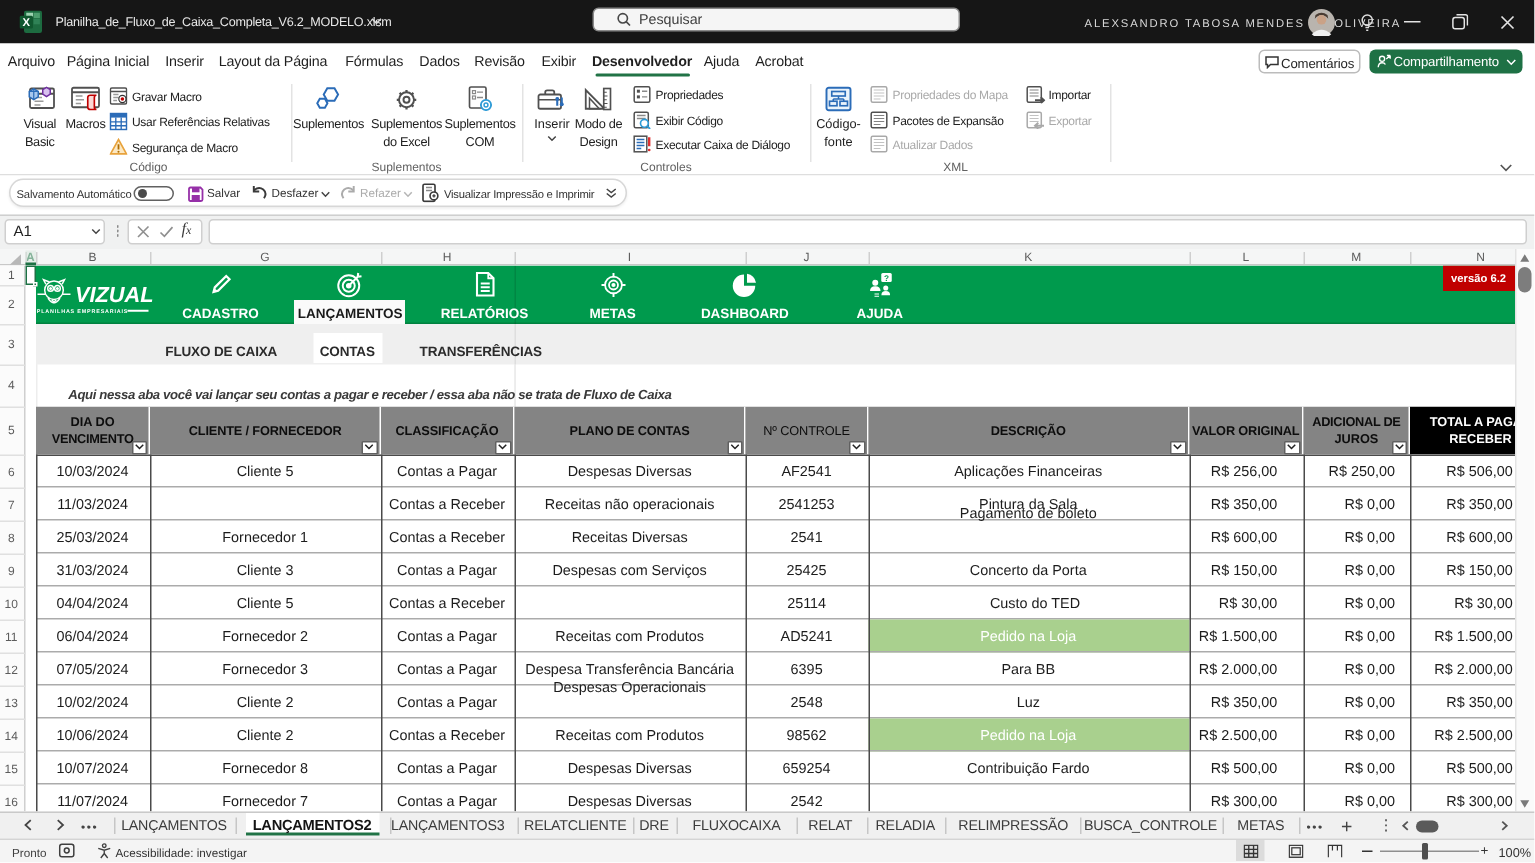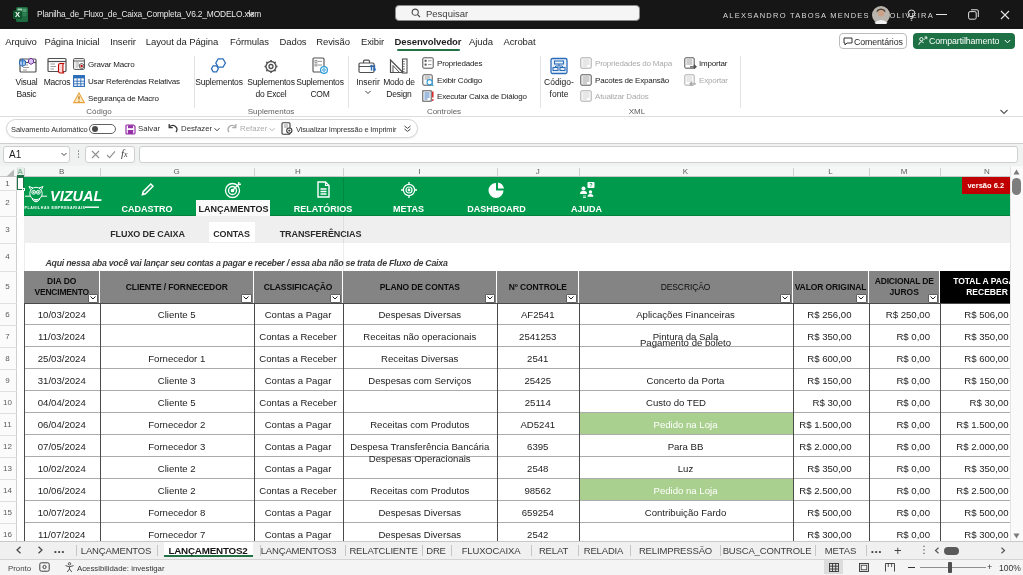--- a/index.html
+++ b/index.html
@@ -497,28 +497,28 @@
       </svg>
     </div>
 <div class="ab" style="left:342.5px;top:0;width:154.5px;height:32.5px;background:#848484;border-right:1px solid #fff"></div>
 <div class="ab ctr" style="left:342.5px;top:0;width:154.5px;height:33px;font-size:8.5px;font-weight:bold;color:#0d0d0d;letter-spacing:-0.1px">PLANO DE CONTAS</div>
 <div class="ab ctr" style="left:484.5px;top:23px;width:10.5px;height:9px;background:#fff;border:1px solid #606060;border-radius:1px">
 <svg width="6" height="4" viewBox="0 0 6 4">
         <path d="M0.5 0.5 L3 3 L5.5 0.5" stroke="#222" fill="none" stroke-width="1"></path>
       </svg>
     </div>
 <div class="ab" style="left:497px;top:0;width:81.5px;height:32.5px;background:#848484;border-right:1px solid #fff"></div>
-<div class="ab ctr" style="left:497px;top:0;width:81.5px;height:33px;font-size:8.5px;font-weight:bold;color:#0d0d0d;letter-spacing:-0.1px">Nº CONTROLE</div>
+<div class="ab ctr" style="left:497px;top:0;width:81.5px;height:33px;font-size:8.5px;font-weight:normal;color:#0d0d0d;letter-spacing:-0.1px">Nº CONTROLE</div>
 <div class="ab ctr" style="left:566px;top:23px;width:10.5px;height:9px;background:#fff;border:1px solid #606060;border-radius:1px">
 <svg width="6" height="4" viewBox="0 0 6 4">
         <path d="M0.5 0.5 L3 3 L5.5 0.5" stroke="#222" fill="none" stroke-width="1"></path>
       </svg>
     </div>
 <div class="ab" style="left:578.5px;top:0;width:214px;height:32.5px;background:#848484;border-right:1px solid #fff"></div>
-<div class="ab ctr" style="left:578.5px;top:0;width:214px;height:33px;font-size:8.5px;font-weight:normal;color:#0d0d0d;letter-spacing:-0.1px">DESCRIÇÃO</div>
+<div class="ab ctr" style="left:578.5px;top:0;width:214px;height:33px;font-size:8.5px;font-weight:bold;color:#0d0d0d;letter-spacing:-0.1px">DESCRIÇÃO</div>
 <div class="ab ctr" style="left:780px;top:23px;width:10.5px;height:9px;background:#fff;border:1px solid #606060;border-radius:1px">
 <svg width="6" height="4" viewBox="0 0 6 4">
         <path d="M0.5 0.5 L3 3 L5.5 0.5" stroke="#222" fill="none" stroke-width="1"></path>
       </svg>
     </div>
 <div class="ab" style="left:792.5px;top:0;width:76px;height:32.5px;background:#848484;border-right:1px solid #fff"></div>
 <div class="ab ctr" style="left:792.5px;top:0;width:76px;height:33px;font-size:8.5px;font-weight:bold;color:#0d0d0d;letter-spacing:-0.1px">VALOR ORIGINAL</div>
 <div class="ab ctr" style="left:856px;top:23px;width:10.5px;height:9px;background:#fff;border:1px solid #606060;border-radius:1px">
 <svg width="6" height="4" viewBox="0 0 6 4">
         <path d="M0.5 0.5 L3 3 L5.5 0.5" stroke="#222" fill="none" stroke-width="1"></path>
@@ -573,21 +573,21 @@
 <div class="ab v" style="left:497px;top:66px;width:81.5px;height:22px;justify-content:center;white-space:nowrap;overflow:visible">25425</div>
 <div class="ab v" style="left:578.5px;top:66px;width:214px;height:22px;justify-content:center;white-space:nowrap;overflow:visible">Concerto da Porta</div>
 <div class="ab v" style="left:792.5px;top:66px;width:76px;height:22px;justify-content:flex-end;padding-right:17px;white-space:nowrap;overflow:visible">R$ 150,00</div>
 <div class="ab v" style="left:868.5px;top:66px;width:71.5px;height:22px;justify-content:flex-end;padding-right:10px;white-space:nowrap;overflow:visible">R$ 0,00</div>
 <div class="ab v" style="left:940px;top:66px;width:69.5px;height:22px;justify-content:flex-end;padding-right:1px;white-space:nowrap;overflow:visible">R$ 150,00</div>
 <div class="ab" style="left:23.5px;top:87px;width:986px;height:1px;background:#ababab"></div>
 <div class="ab v" style="left:23.5px;top:88px;width:76.5px;height:22px;justify-content:center;white-space:nowrap;overflow:visible">04/04/2024</div>
 <div class="ab v" style="left:100px;top:88px;width:153.5px;height:22px;justify-content:center;white-space:nowrap;overflow:visible">Cliente 5</div>
 <div class="ab v" style="left:253.5px;top:88px;width:89px;height:22px;justify-content:center;white-space:nowrap;overflow:visible">Contas a Receber</div>
 <div class="ab v" style="left:497px;top:88px;width:81.5px;height:22px;justify-content:center;white-space:nowrap;overflow:visible">25114</div>
-<div class="ab v" style="left:569px;top:88px;width:214px;height:22px;justify-content:center;white-space:nowrap;overflow:visible">Custo do TED</div>
+<div class="ab v" style="left:583px;top:88px;width:214px;height:22px;justify-content:center;white-space:nowrap;overflow:visible">Custo do TED</div>
 <div class="ab v" style="left:792.5px;top:88px;width:76px;height:22px;justify-content:flex-end;padding-right:17px;white-space:nowrap;overflow:visible">R$ 30,00</div>
 <div class="ab v" style="left:868.5px;top:88px;width:71.5px;height:22px;justify-content:flex-end;padding-right:10px;white-space:nowrap;overflow:visible">R$ 0,00</div>
 <div class="ab v" style="left:940px;top:88px;width:69.5px;height:22px;justify-content:flex-end;padding-right:1px;white-space:nowrap;overflow:visible">R$ 30,00</div>
 <div class="ab" style="left:23.5px;top:109px;width:986px;height:1px;background:#ababab"></div>
 <div class="ab v" style="left:23.5px;top:110px;width:76.5px;height:22px;justify-content:center;white-space:nowrap;overflow:visible">06/04/2024</div>
 <div class="ab v" style="left:100px;top:110px;width:153.5px;height:22px;justify-content:center;white-space:nowrap;overflow:visible">Fornecedor 2</div>
 <div class="ab v" style="left:253.5px;top:110px;width:89px;height:22px;justify-content:center;white-space:nowrap;overflow:visible">Contas a Pagar</div>
 <div class="ab v" style="left:342.5px;top:110px;width:154.5px;height:22px;justify-content:center;white-space:nowrap;overflow:visible">Receitas com Produtos</div>
 <div class="ab v" style="left:497px;top:110px;width:81.5px;height:22px;justify-content:center;white-space:nowrap;overflow:visible">AD5241</div>
 <div class="ab v" style="left:578.5px;top:110px;width:214px;height:22px;justify-content:center;background:#A9D08E;color:#fff;white-space:nowrap;overflow:visible">Pedido na Loja</div>

